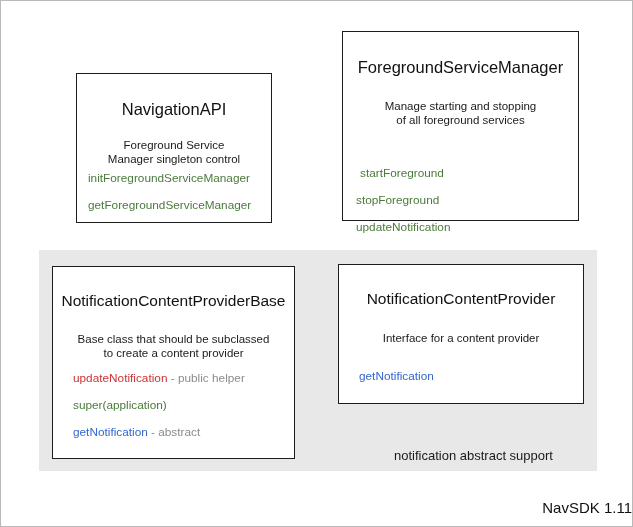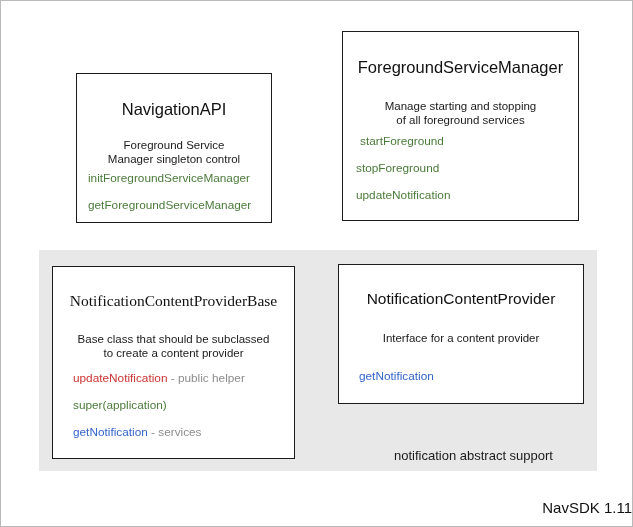--- a/index.html
+++ b/index.html
@@ -112,47 +112,47 @@
     </div>
   </div>
 
   <div class="class-box" style="left:341px; top:30px; width:237px; height:190px;">
     <div class="class-title" style="top:26px;">ForegroundServiceManager</div>
     <div class="class-desc" style="top:57px;">
       <div>Manage starting and stopping</div>
       <div>of all foreground services</div>
     </div>
     <div class="member-list" style="left:13px; top:102px;">
-      <div class="member m-green" style="padding-left:4px;">
+      <div class="member m-green" style="padding-left:4px;margin-top:32px;">
         <span>startForeground</span><span class="m-note"></span>
       </div>
       <div class="member m-green">
         <span>stopForeground</span><span class="m-note"></span>
       </div>
       <div class="member m-green">
         <span>updateNotification</span><span class="m-note"></span>
       </div>
     </div>
   </div>
 
   <div class="class-box" style="left:51px; top:265px; width:243px; height:193px;">
-    <div class="class-title small" style="top:25px;font-family:Liberation Serif, serif;">NotificationContentProviderBase</div>
+    <div class="class-title small" style="top:25px;">NotificationContentProviderBase</div>
     <div class="class-desc" style="top:55px;">
       <div>Base class that should be subclassed</div>
       <div>to create a content provider</div>
     </div>
     <div class="member-list" style="left:20px; top:104px;">
       <div class="member m-red">
         <span>updateNotification</span><span class="m-note"> - public helper</span>
       </div>
       <div class="member m-green">
         <span>super(application)</span><span class="m-note"></span>
       </div>
       <div class="member m-blue">
-        <span>getNotification</span><span class="m-note"> - services</span>
+        <span>getNotification</span><span class="m-note"> - abstract</span>
       </div>
     </div>
   </div>
 
   <div class="class-box" style="left:337px; top:263px; width:246px; height:140px;">
     <div class="class-title small" style="top:25px;">NotificationContentProvider</div>
     <div class="class-desc" style="top:56px;">
       <div>Interface for a content provider</div>
     </div>
     <div class="member-list" style="left:20px; top:104px;">

